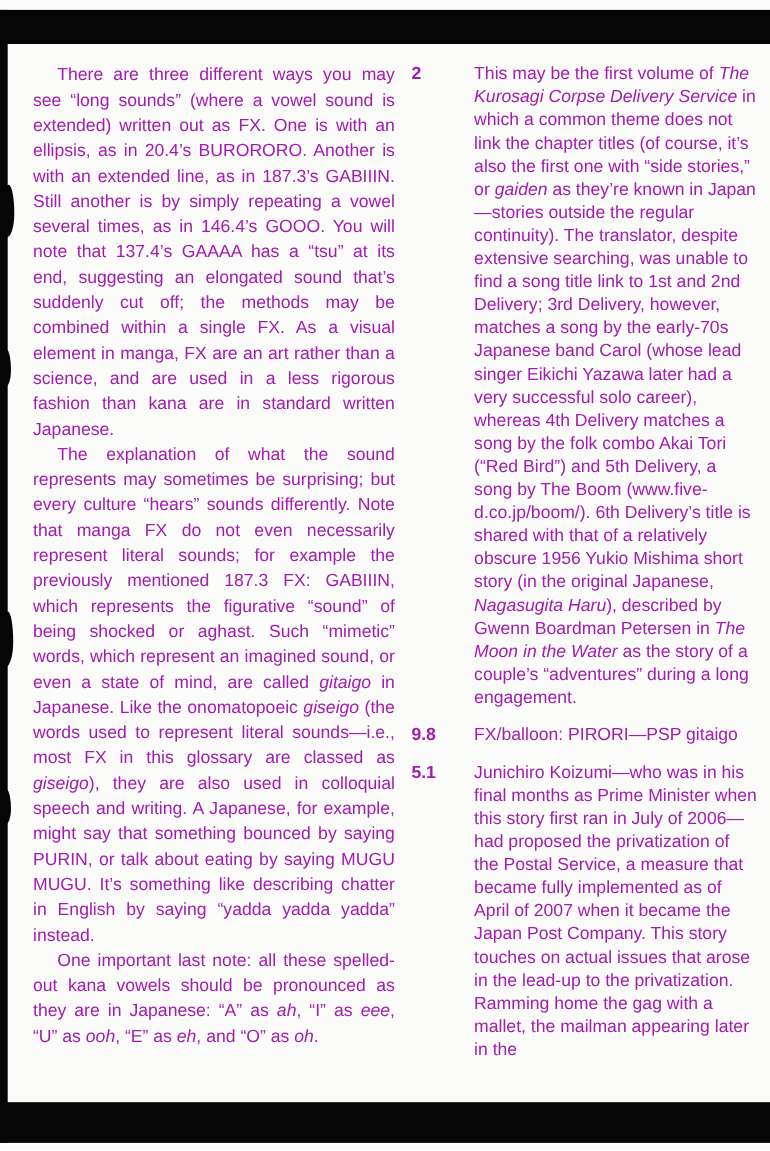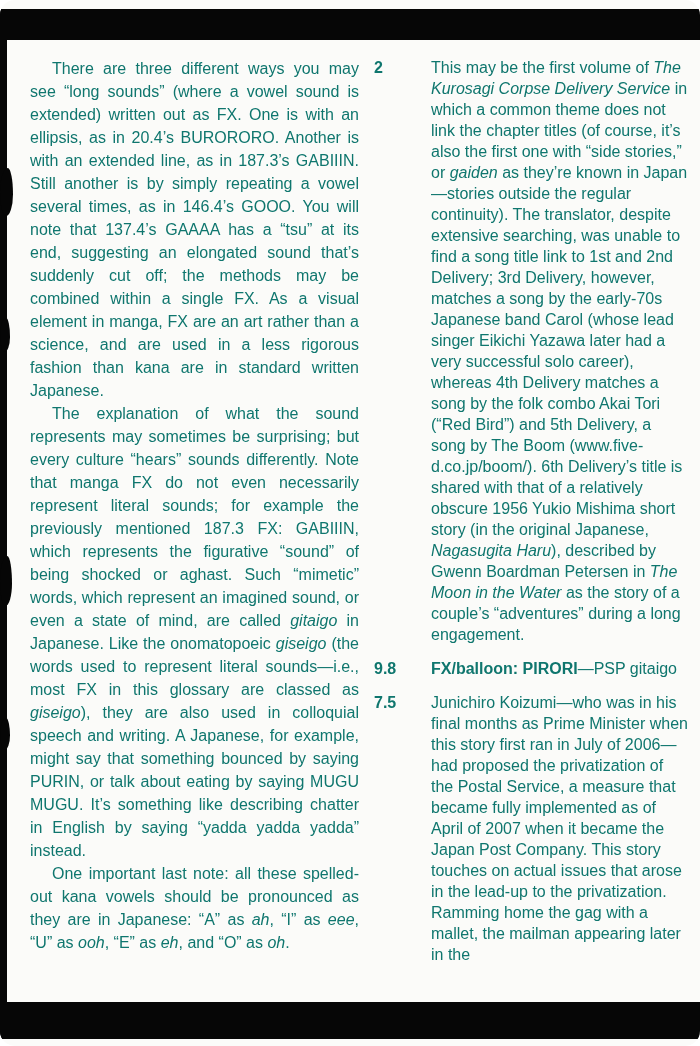--- a/index.html
+++ b/index.html
@@ -7,22 +7,21 @@
     padding: 0;
     background: #ffffff;
   }
   .page {
     position: relative;
     width: 700px;
     height: 1046px;
     background: #fbfbf9;
     overflow: hidden;
     font-family: "Liberation Sans", "DejaVu Sans", sans-serif;
-    color: #0f766e;
-    border-radius: 15px;
+    color: #a21caf;
   }
   
   .bar-top {
     position: absolute; left: 0; top: 9px;
     width: 700px; height: 31px;
     background: #060606;
   }
   .bar-bottom {
     position: absolute; left: 0; top: 1002px;
     width: 700px; height: 37px;
@@ -70,21 +69,21 @@
   }
   .entry-label {
     flex: 0 0 57px;
     width: 57px;
     font-weight: bold;
   }
   .entry-body {
     flex: 1 1 auto;
   }
   .run-i { font-style: italic; }
-  .run-b { font-weight: bold; }
+  .run-b { font-weight: normal; }
 </style>
 </head>
 <body>
 
 <div class="page">
 
   <div class="col-left" id="left-col">
       <p class="para"><span>There are three different ways you may see “long sounds” (where a vowel sound is extended) written out as FX. One is with an ellipsis, as in 20.4’s BURORORO. Another is with an extended line, as in 187.3’s GABIIIN. Still another is by simply repeating a vowel several times, as in 146.4’s GOOO. You will note that 137.4’s GAAAA has a “tsu” at its end, suggesting an elongated sound that’s suddenly cut off; the methods may be combined within a single FX. As a visual element in manga, FX are an art rather than a science, and are used in a less rigorous fashion than kana are in standard written Japanese.</span></p>
       <p class="para"><span>The explanation of what the sound represents may sometimes be surprising; but every culture “hears” sounds differently. Note that manga FX do not even necessarily represent literal sounds; for example the previously mentioned 187.3 FX: GABIIIN, which represents the figurative “sound” of being shocked or aghast. Such “mimetic” words, which represent an imagined sound, or even a state of mind, are called </span><span class="run-i">gitaigo</span><span> in Japanese. Like the onomatopoeic </span><span class="run-i">giseigo</span><span> (the words used to represent literal sounds—i.e., most FX in this glossary are classed as </span><span class="run-i">giseigo</span><span>), they are also used in colloquial speech and writing. A Japanese, for example, might say that something bounced by saying PURIN, or talk about eating by saying MUGU MUGU. It’s something like describing chatter in English by saying “yadda yadda yadda” instead.</span></p>
       <p class="para"><span>One important last note: all these spelled-out kana vowels should be pronounced as they are in Japanese: “A” as </span><span class="run-i">ah</span><span>, “I” as </span><span class="run-i">eee</span><span>, “U” as </span><span class="run-i">ooh</span><span>, “E” as </span><span class="run-i">eh</span><span>, and “O” as </span><span class="run-i">oh</span><span>.</span></p>
@@ -93,21 +92,21 @@
   <div class="col-right" id="right-col">
       <div class="entry">
         <div class="entry-label">2</div>
         <div class="entry-body"><span>This may be the first volume of </span><span class="run-i">The Kurosagi Corpse Delivery Service</span><span> in which a common theme does not link the chapter titles (of course, it’s also the first one with “side stories,” or </span><span class="run-i">gaiden</span><span> as they’re known in Japan—stories outside the regular continuity). The translator, despite extensive searching, was unable to find a song title link to 1st and 2nd Delivery; 3rd Delivery, however, matches a song by the early-70s Japanese band Carol (whose lead singer Eikichi Yazawa later had a very successful solo career), whereas 4th Delivery matches a song by the folk combo Akai Tori (“Red Bird”) and 5th Delivery, a song by The Boom (www.five-d.co.jp/boom/). 6th Delivery’s title is shared with that of a relatively obscure 1956 Yukio Mishima short story (in the original Japanese, </span><span class="run-i">Nagasugita Haru</span><span>), described by Gwenn Boardman Petersen in </span><span class="run-i">The Moon in the Water</span><span> as the story of a couple’s “adventures” during a long engagement.</span></div>
       </div>
       <div class="entry">
         <div class="entry-label">9.8</div>
         <div class="entry-body"><span class="run-b">FX/balloon: PIRORI</span><span>—PSP gitaigo</span></div>
       </div>
       <div class="entry">
-        <div class="entry-label">7.5</div>
+        <div class="entry-label">5.1</div>
         <div class="entry-body"><span>Junichiro Koizumi—who was in his final months as Prime Minister when this story first ran in July of 2006—had proposed the privatization of the Postal Service, a measure that became fully implemented as of April of 2007 when it became the Japan Post Company. This story touches on actual issues that arose in the lead-up to the privatization. Ramming home the gag with a mallet, the mailman appearing later in the</span></div>
       </div>
     </div>
 
   <div class="bar-top"></div>
   <div class="bar-bottom"></div>
   <div class="edge-left"></div>
   <div class="artifact a1"></div>
   <div class="artifact a2"></div>
   <div class="artifact a3"></div>

